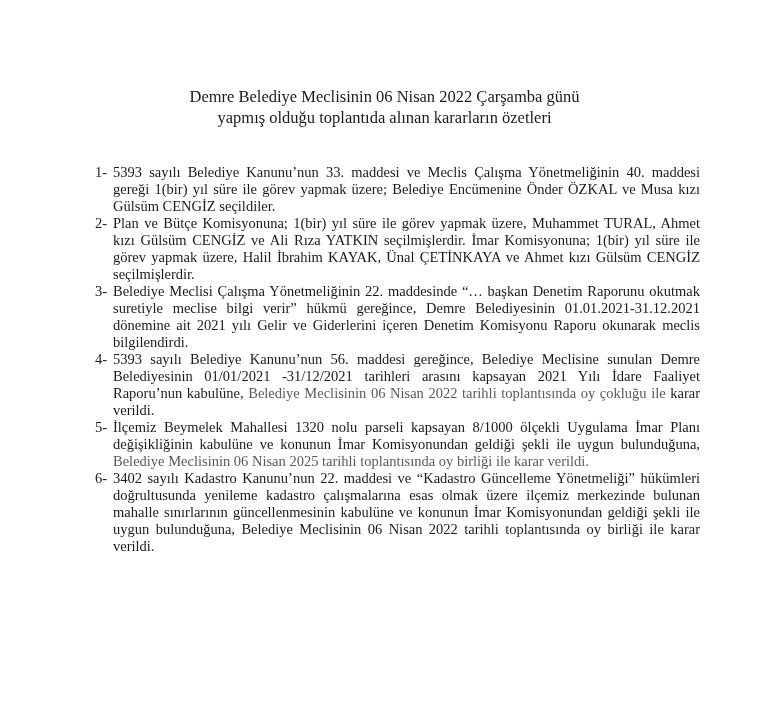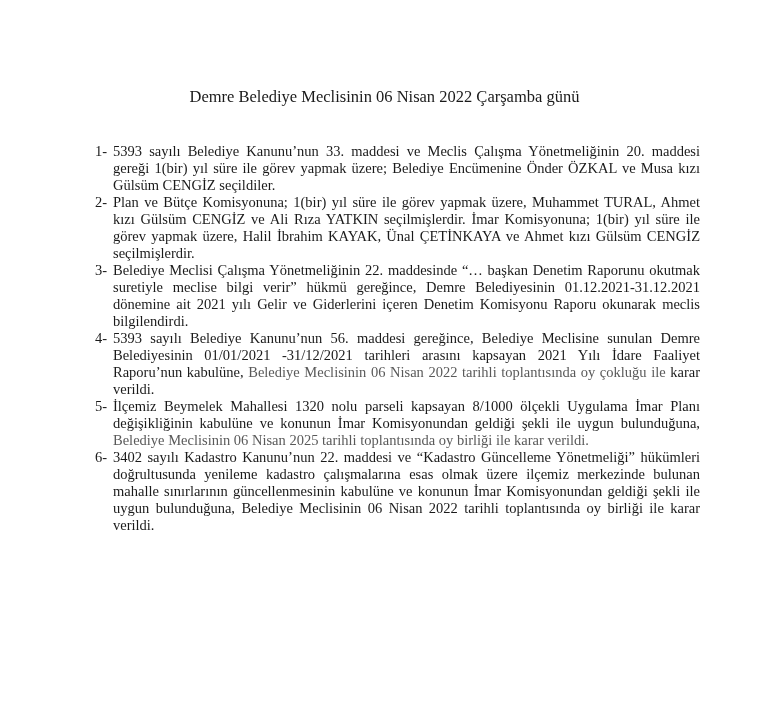--- a/index.html
+++ b/index.html
@@ -46,22 +46,23 @@
     top: 0;
   }
   .muted { color: var(--muted, #595959); }
 </style>
 </head>
 <body>
 
 <div class="page">
   <h1 class="title">
     <span class="title-line">Demre Belediye Meclisinin 06 Nisan 2022 Çarşamba günü</span>
+    <span class="title-line">yapmış olduğu toplantıda alınan kararların özetleri</span>
   </h1>
   <ol class="decisions">
-      <li class="decision"><span class="num">1-</span><span class="">5393 sayılı Belediye Kanunu’nun 33. maddesi ve Meclis Çalışma Yönetmeliğinin 20. maddesi gereği 1(bir) yıl süre ile görev yapmak üzere; Belediye Encümenine Önder ÖZKAL ve Musa kızı Gülsüm CENGİZ seçildiler.</span></li>
+      <li class="decision"><span class="num">1-</span><span class="">5393 sayılı Belediye Kanunu’nun 33. maddesi ve Meclis Çalışma Yönetmeliğinin 40. maddesi gereği 1(bir) yıl süre ile görev yapmak üzere; Belediye Encümenine Önder ÖZKAL ve Musa kızı Gülsüm CENGİZ seçildiler.</span></li>
       <li class="decision"><span class="num">2-</span><span class="">Plan ve Bütçe Komisyonuna; 1(bir) yıl süre ile görev yapmak üzere, Muhammet TURAL, Ahmet kızı Gülsüm CENGİZ ve Ali Rıza YATKIN seçilmişlerdir. İmar Komisyonuna; 1(bir) yıl süre ile görev yapmak üzere, Halil İbrahim KAYAK, Ünal ÇETİNKAYA ve Ahmet kızı Gülsüm CENGİZ seçilmişlerdir.</span></li>
-      <li class="decision"><span class="num">3-</span><span class="">Belediye Meclisi Çalışma Yönetmeliğinin 22. maddesinde “… başkan Denetim Raporunu okutmak suretiyle meclise bilgi verir” hükmü gereğince, Demre Belediyesinin 01.12.2021-31.12.2021 dönemine ait 2021 yılı Gelir ve Giderlerini içeren Denetim Komisyonu Raporu okunarak meclis bilgilendirdi.</span></li>
+      <li class="decision"><span class="num">3-</span><span class="">Belediye Meclisi Çalışma Yönetmeliğinin 22. maddesinde “… başkan Denetim Raporunu okutmak suretiyle meclise bilgi verir” hükmü gereğince, Demre Belediyesinin 01.01.2021-31.12.2021 dönemine ait 2021 yılı Gelir ve Giderlerini içeren Denetim Komisyonu Raporu okunarak meclis bilgilendirdi.</span></li>
       <li class="decision"><span class="num">4-</span><span class="">5393 sayılı Belediye Kanunu’nun 56. maddesi gereğince, Belediye Meclisine sunulan Demre Belediyesinin 01/01/2021 -31/12/2021 tarihleri arasını kapsayan 2021 Yılı İdare Faaliyet Raporu’nun kabulüne, </span><span class="muted">Belediye Meclisinin 06 Nisan 2022 tarihli toplantısında oy çokluğu ile </span><span class="">karar verildi.</span></li>
       <li class="decision"><span class="num">5-</span><span class="">İlçemiz Beymelek Mahallesi 1320 nolu parseli kapsayan 8/1000 ölçekli Uygulama İmar Planı değişikliğinin kabulüne ve konunun İmar Komisyonundan geldiği şekli ile uygun bulunduğuna, </span><span class="muted">Belediye Meclisinin 06 Nisan 2025 tarihli toplantısında oy birliği ile karar verildi.</span></li>
       <li class="decision"><span class="num">6-</span><span class="">3402 sayılı Kadastro Kanunu’nun 22. maddesi ve “Kadastro Güncelleme Yönetmeliği” hükümleri doğrultusunda yenileme kadastro çalışmalarına esas olmak üzere ilçemiz merkezinde bulunan mahalle sınırlarının güncellenmesinin kabulüne ve konunun İmar Komisyonundan geldiği şekli ile uygun bulunduğuna, Belediye Meclisinin 06 Nisan 2022 tarihli toplantısında oy birliği ile karar verildi.</span></li>
     </ol>
 </div>
 
 </body></html>

